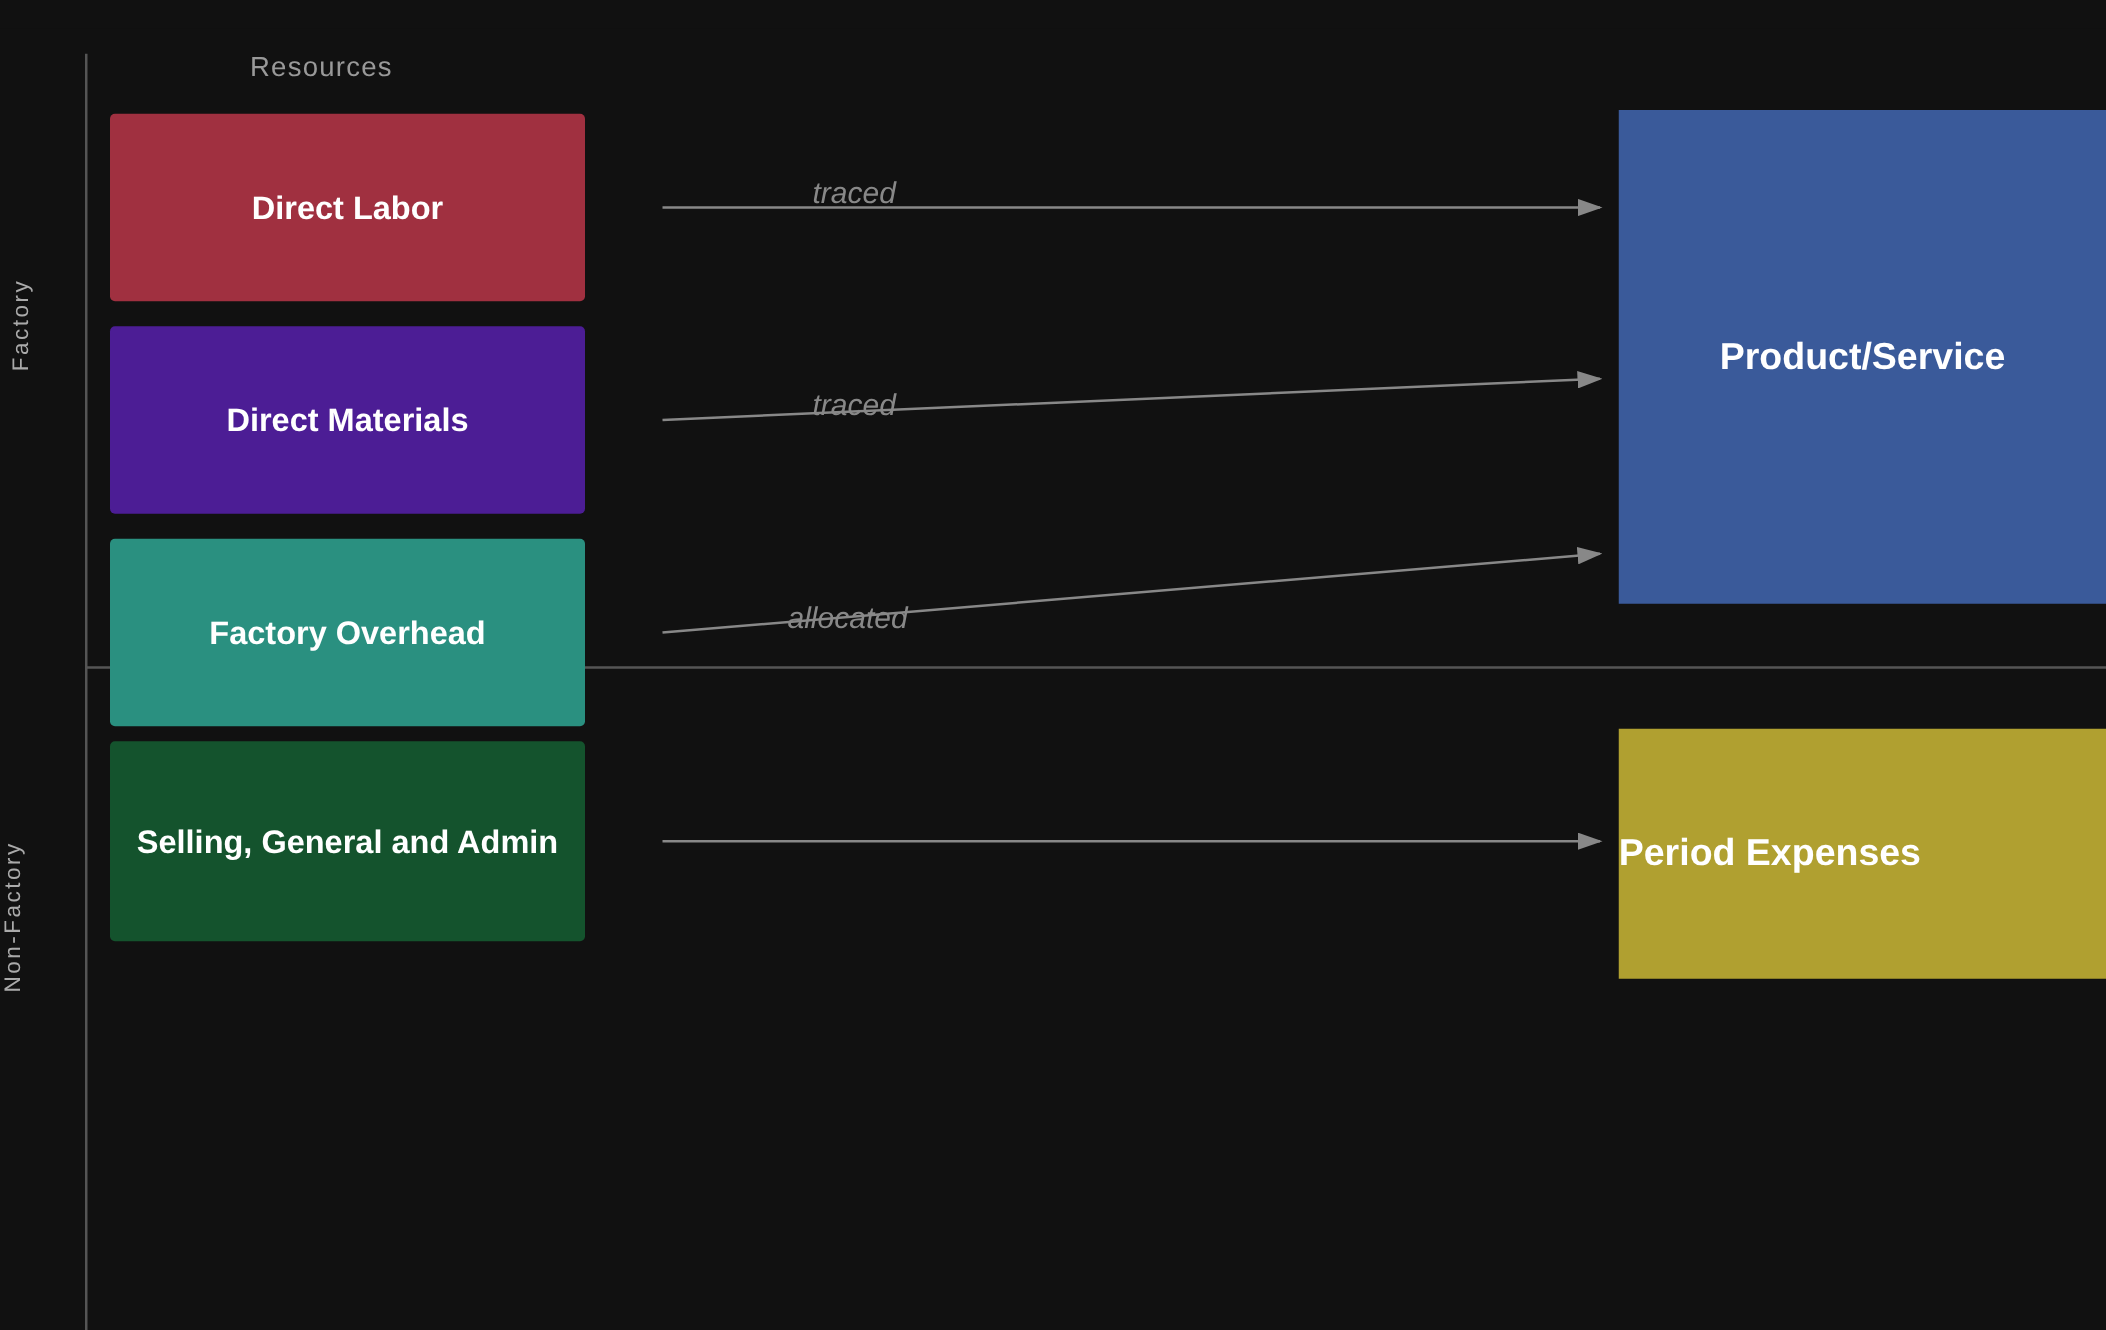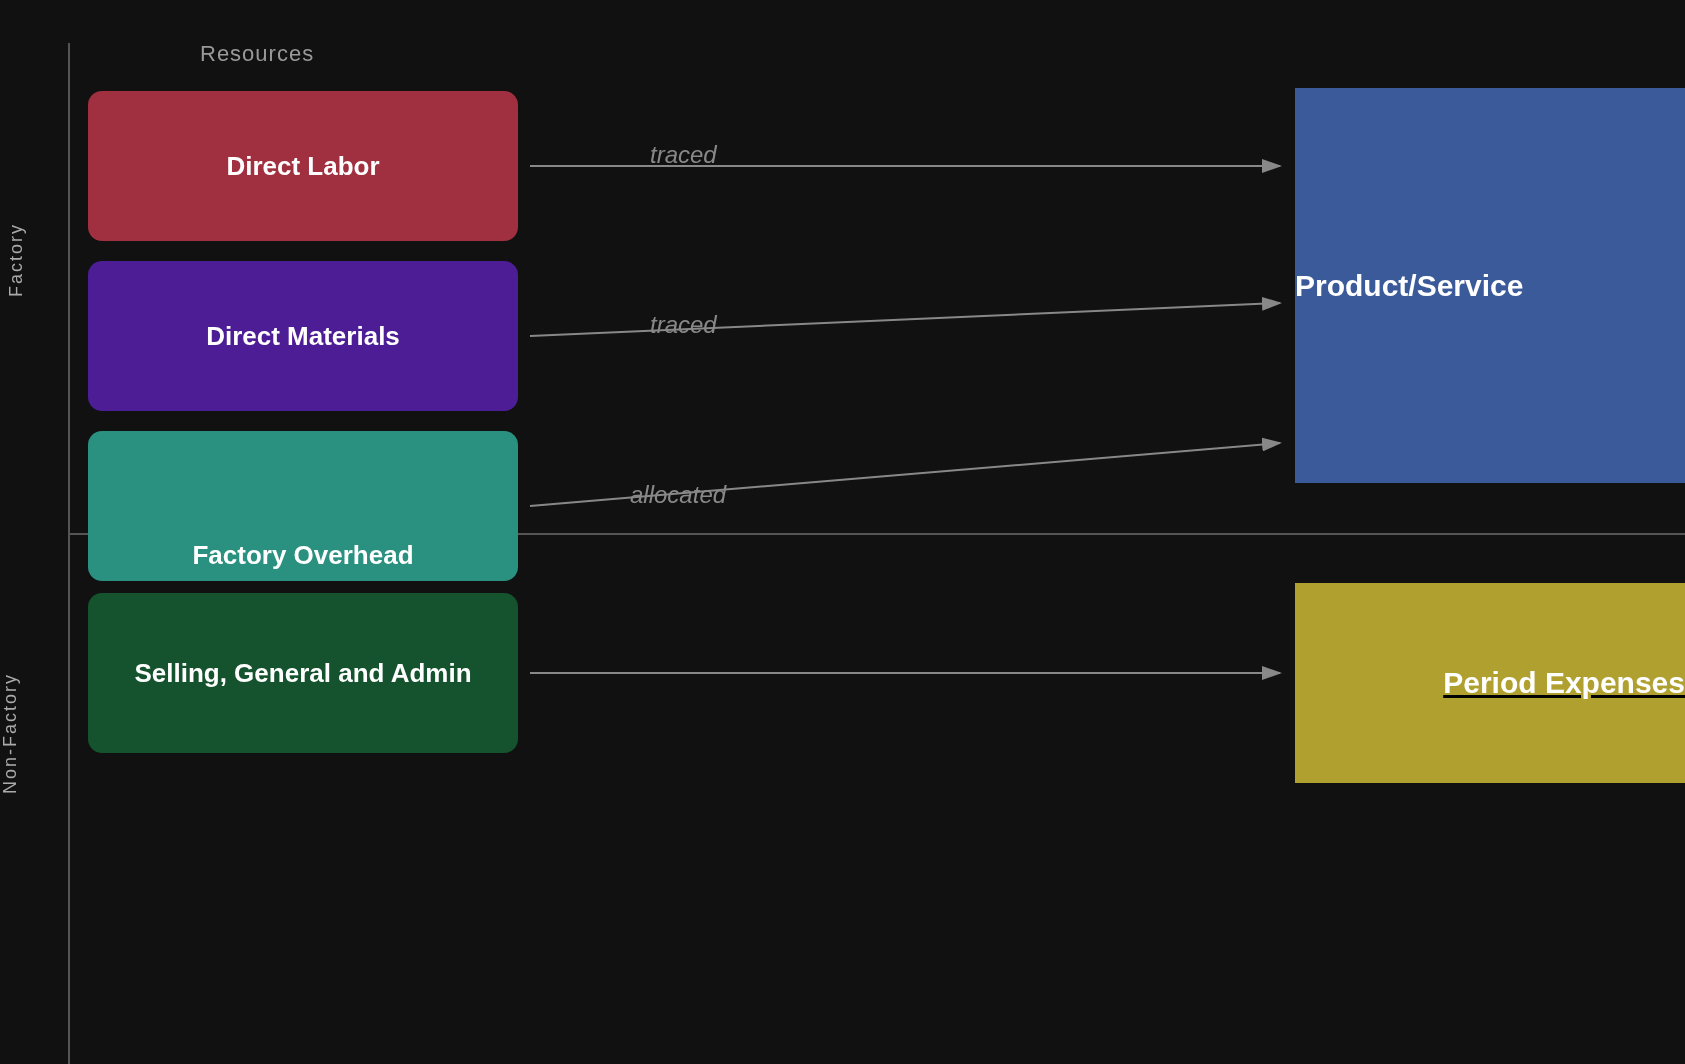--- a/index.html
+++ b/index.html
@@ -73,25 +73,25 @@
       top: 510px;
       right: 0;
       height: 2px;
       background: #555;
     }
 
     
     .resource-box {
       position: absolute;
       left: 88px;
-      width: 430px;
+      width: 380px;
       display: flex;
       align-items: center;
       justify-content: center;
-      border-radius: 14px;
+      border-radius: 4px;
     }
 
     .resource-box span {
       color: white;
       font-size: 26px;
       font-weight: bold;
       text-align: center;
       padding: 10px;
     }
 
@@ -104,61 +104,59 @@
     .box-direct-materials {
       top: 238px;
       height: 150px;
       background-color: #4c1d95;
     }
 
     .box-factory-overhead {
       top: 408px;
       height: 150px;
       background-color: #2a9080;
-      align-items: flex-end;
     }
 
     .box-selling-general {
       top: 570px;
       height: 160px;
       background-color: #14532d;
     }
 
     
     .product-service-box {
       position: absolute;
       right: 0;
       top: 65px;
       width: 390px;
       height: 395px;
       background-color: #3a5a9a;
       display: flex;
       align-items: center;
-      justify-content: flex-start;
+      justify-content: center;
     }
 
     .product-service-box span {
       color: white;
       font-size: 30px;
       font-weight: bold;
       text-align: center;
     }
 
     
     .period-expenses-box {
       position: absolute;
       right: 0;
       top: 560px;
       width: 390px;
       height: 200px;
       background-color: #b0a030;
       display: flex;
       align-items: center;
-      justify-content: flex-end;
-      text-decoration: underline;
+      justify-content: flex-start;
     }
 
     .period-expenses-box span {
       color: white;
       font-size: 30px;
       font-weight: bold;
       text-align: center;
     }
 
     

